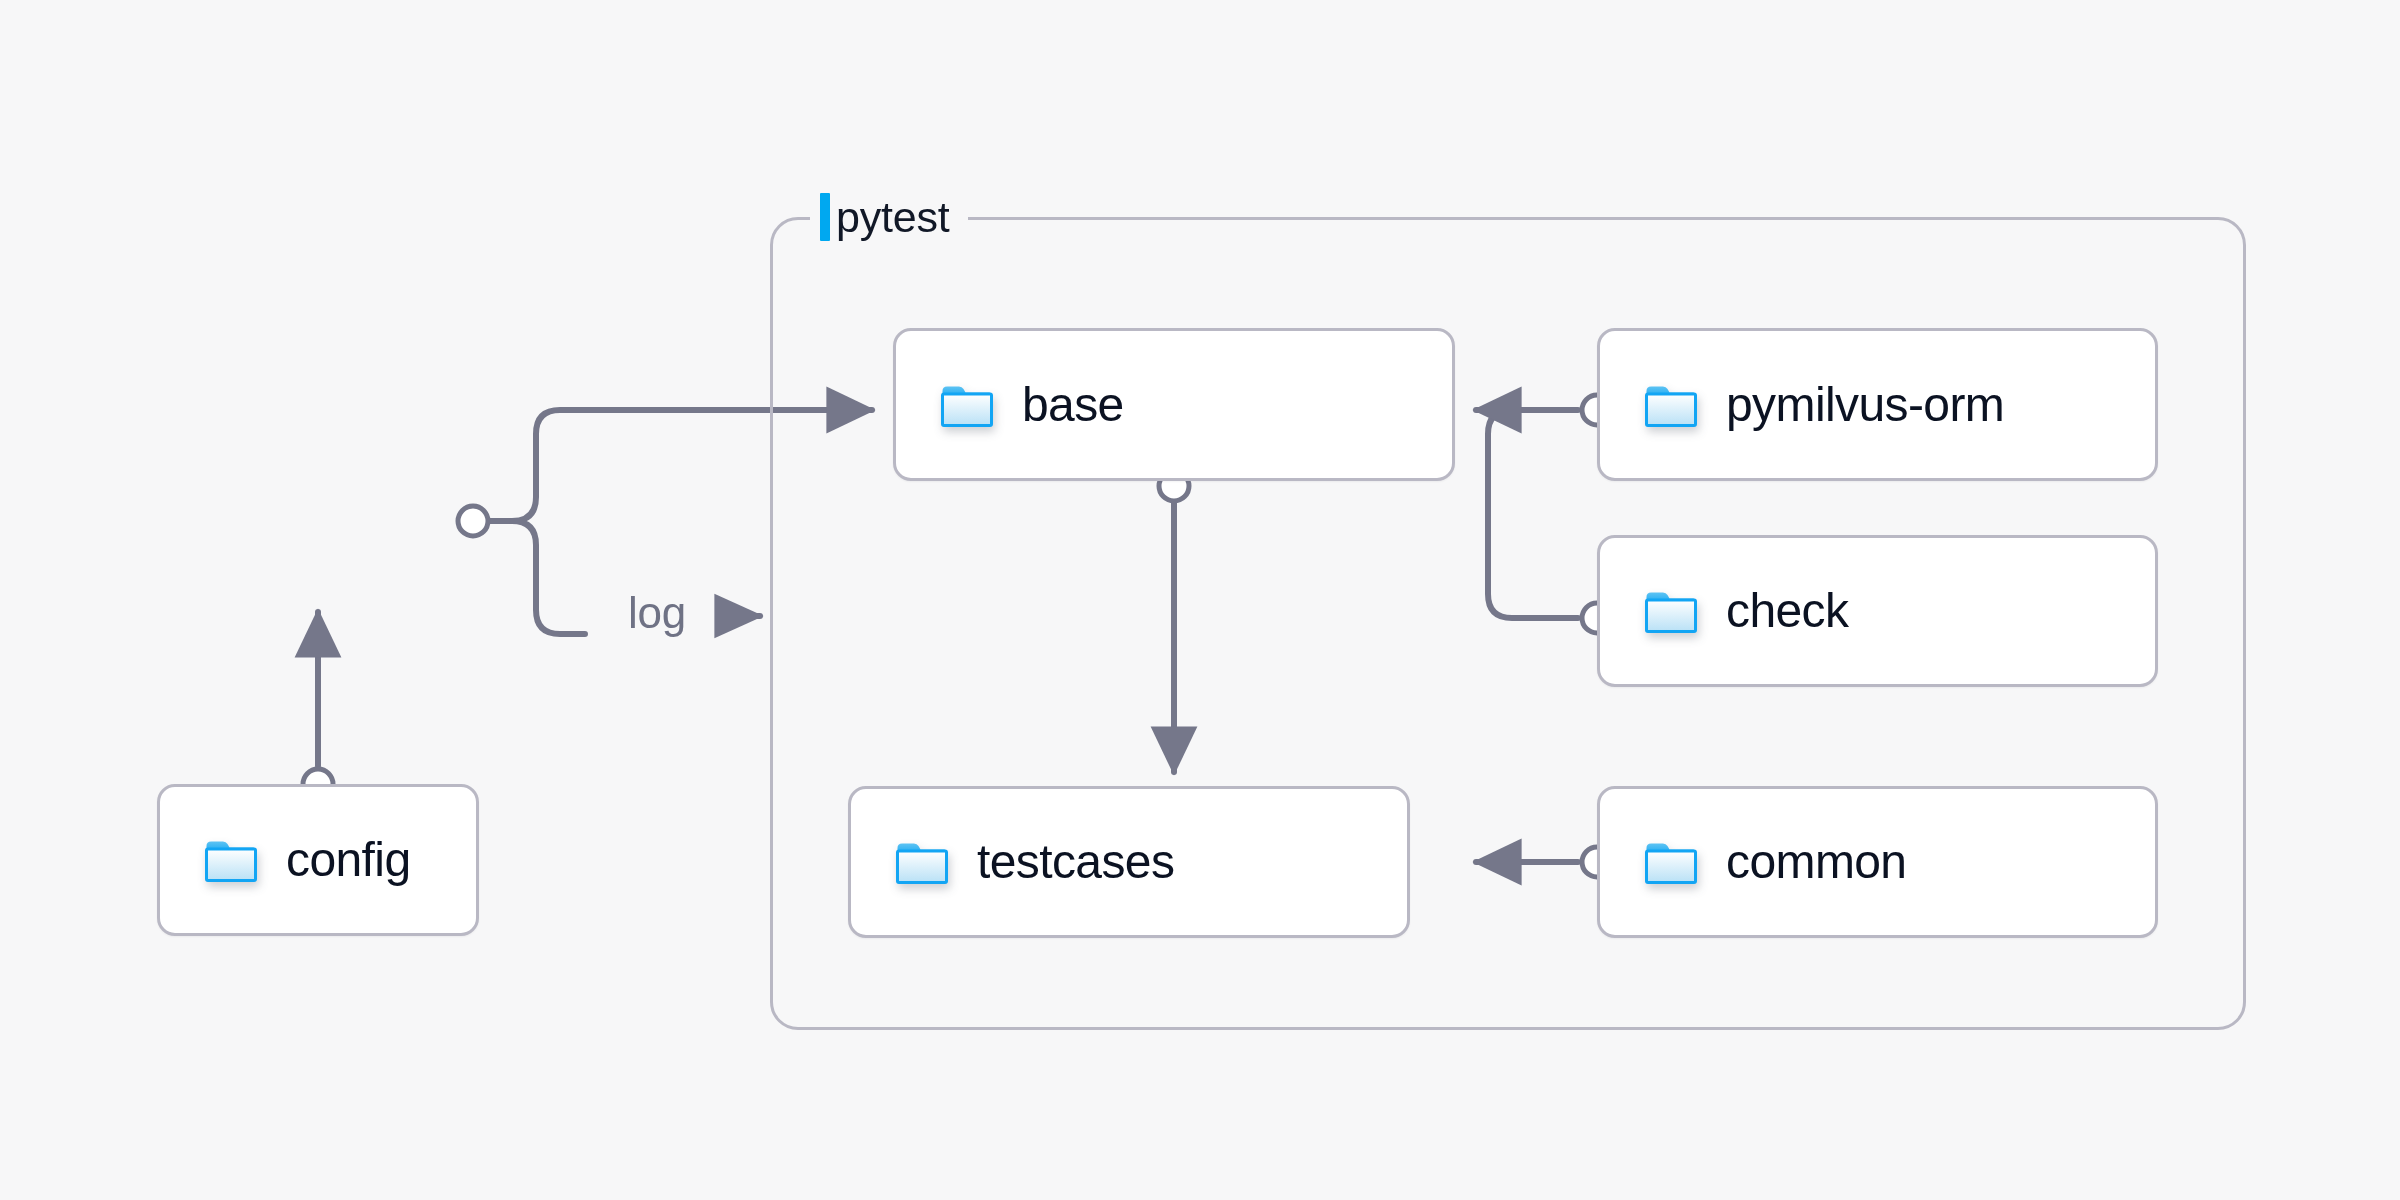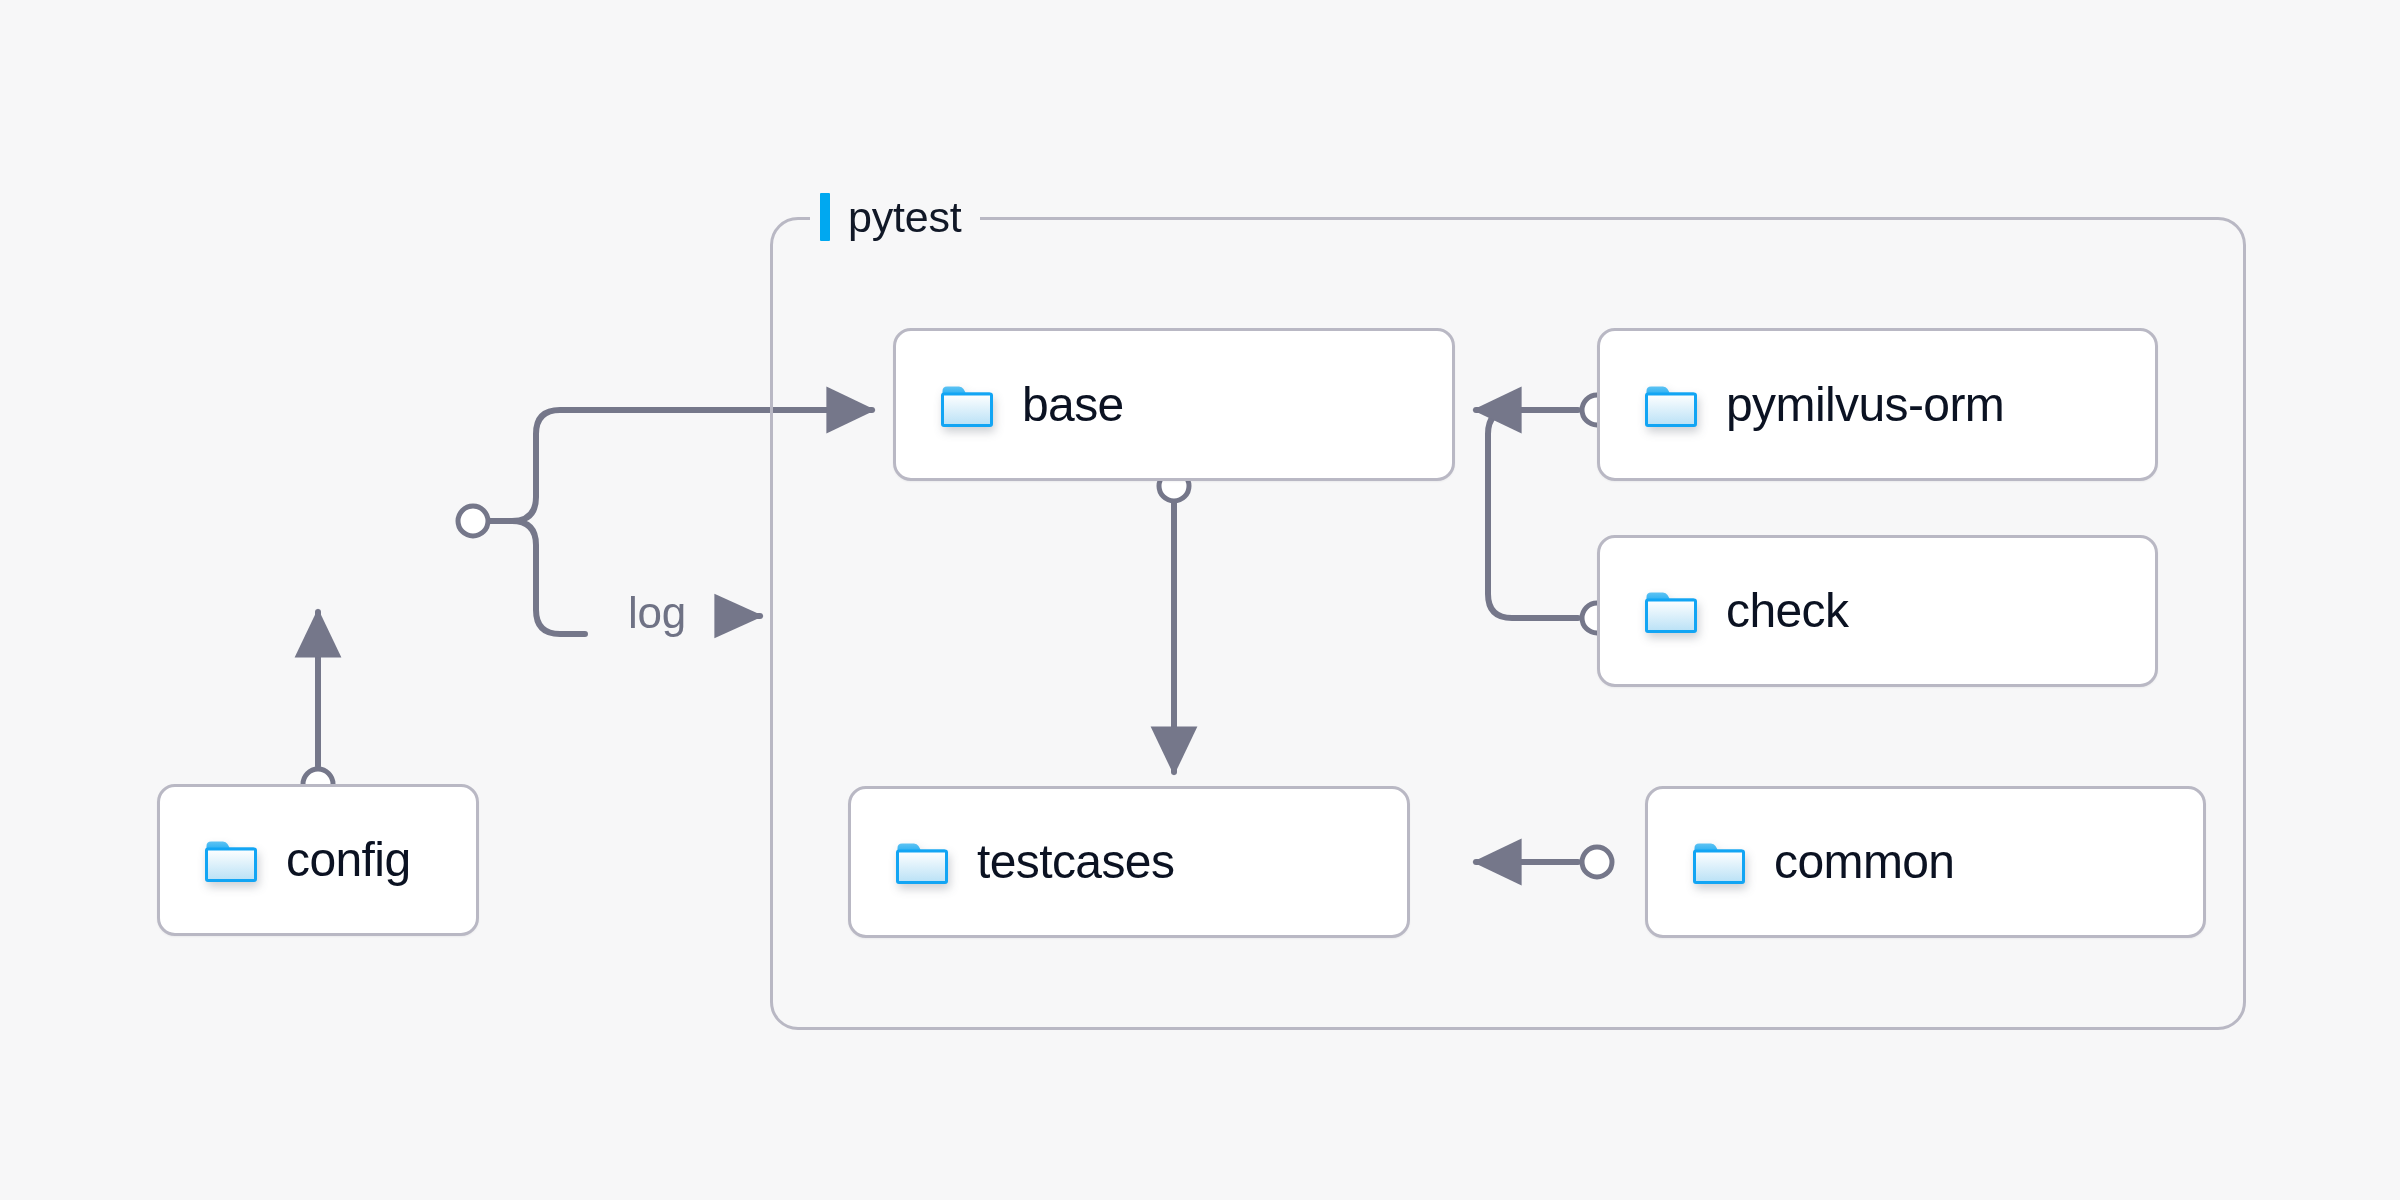--- a/index.html
+++ b/index.html
@@ -32,21 +32,21 @@
     position: absolute;
     border: 3px solid #b9b8c4;
     border-radius: 28px;
     background: transparent;
     box-sizing: border-box;
   }
   .group-label {
     position: absolute;
     display: flex;
     align-items: center;
-    gap: 18px;
+    gap: 6px;
     background: #f7f7f8;
     padding: 0 18px 0 10px;
     height: 58px;
     box-sizing: border-box;
   }
   .group-label .bar {
     width: 10px;
     height: 48px;
     background: #00a8f0;
     border-radius: 1px;
@@ -207,21 +207,21 @@
   <div class="node" style="left:1597px; top:535px; width:561px; height:152px;">
     <span class="folder">
       <svg viewBox="0 0 54 46" width="54" height="46">
         <path d="M2.5 9 Q2.5 4.5 7 4.5 L19 4.5 Q22 4.5 23.5 7 L25.5 10.5 L49 10.5 Q51.5 10.5 51.5 13 L51.5 15 L2.5 15 Z" fill="url(#folderTabGrad)"></path>
         <rect x="2.5" y="12" width="49" height="31.5" rx="1.5" fill="url(#folderGrad)" stroke="#12a5f4" stroke-width="3"></rect>
       </svg>
     </span>
     <span class="label">check</span>
   </div>
 
-  <div class="node" style="left:1597px; top:786px; width:561px; height:152px;margin-left:48px;">
+  <div class="node" style="left:1597px; top:786px; width:561px; height:152px;">
     <span class="folder">
       <svg viewBox="0 0 54 46" width="54" height="46">
         <path d="M2.5 9 Q2.5 4.5 7 4.5 L19 4.5 Q22 4.5 23.5 7 L25.5 10.5 L49 10.5 Q51.5 10.5 51.5 13 L51.5 15 L2.5 15 Z" fill="url(#folderTabGrad)"></path>
         <rect x="2.5" y="12" width="49" height="31.5" rx="1.5" fill="url(#folderGrad)" stroke="#12a5f4" stroke-width="3"></rect>
       </svg>
     </span>
     <span class="label">common</span>
   </div>
 
   <div class="edge-label" style="left:600px; top:591px;">log</div>

